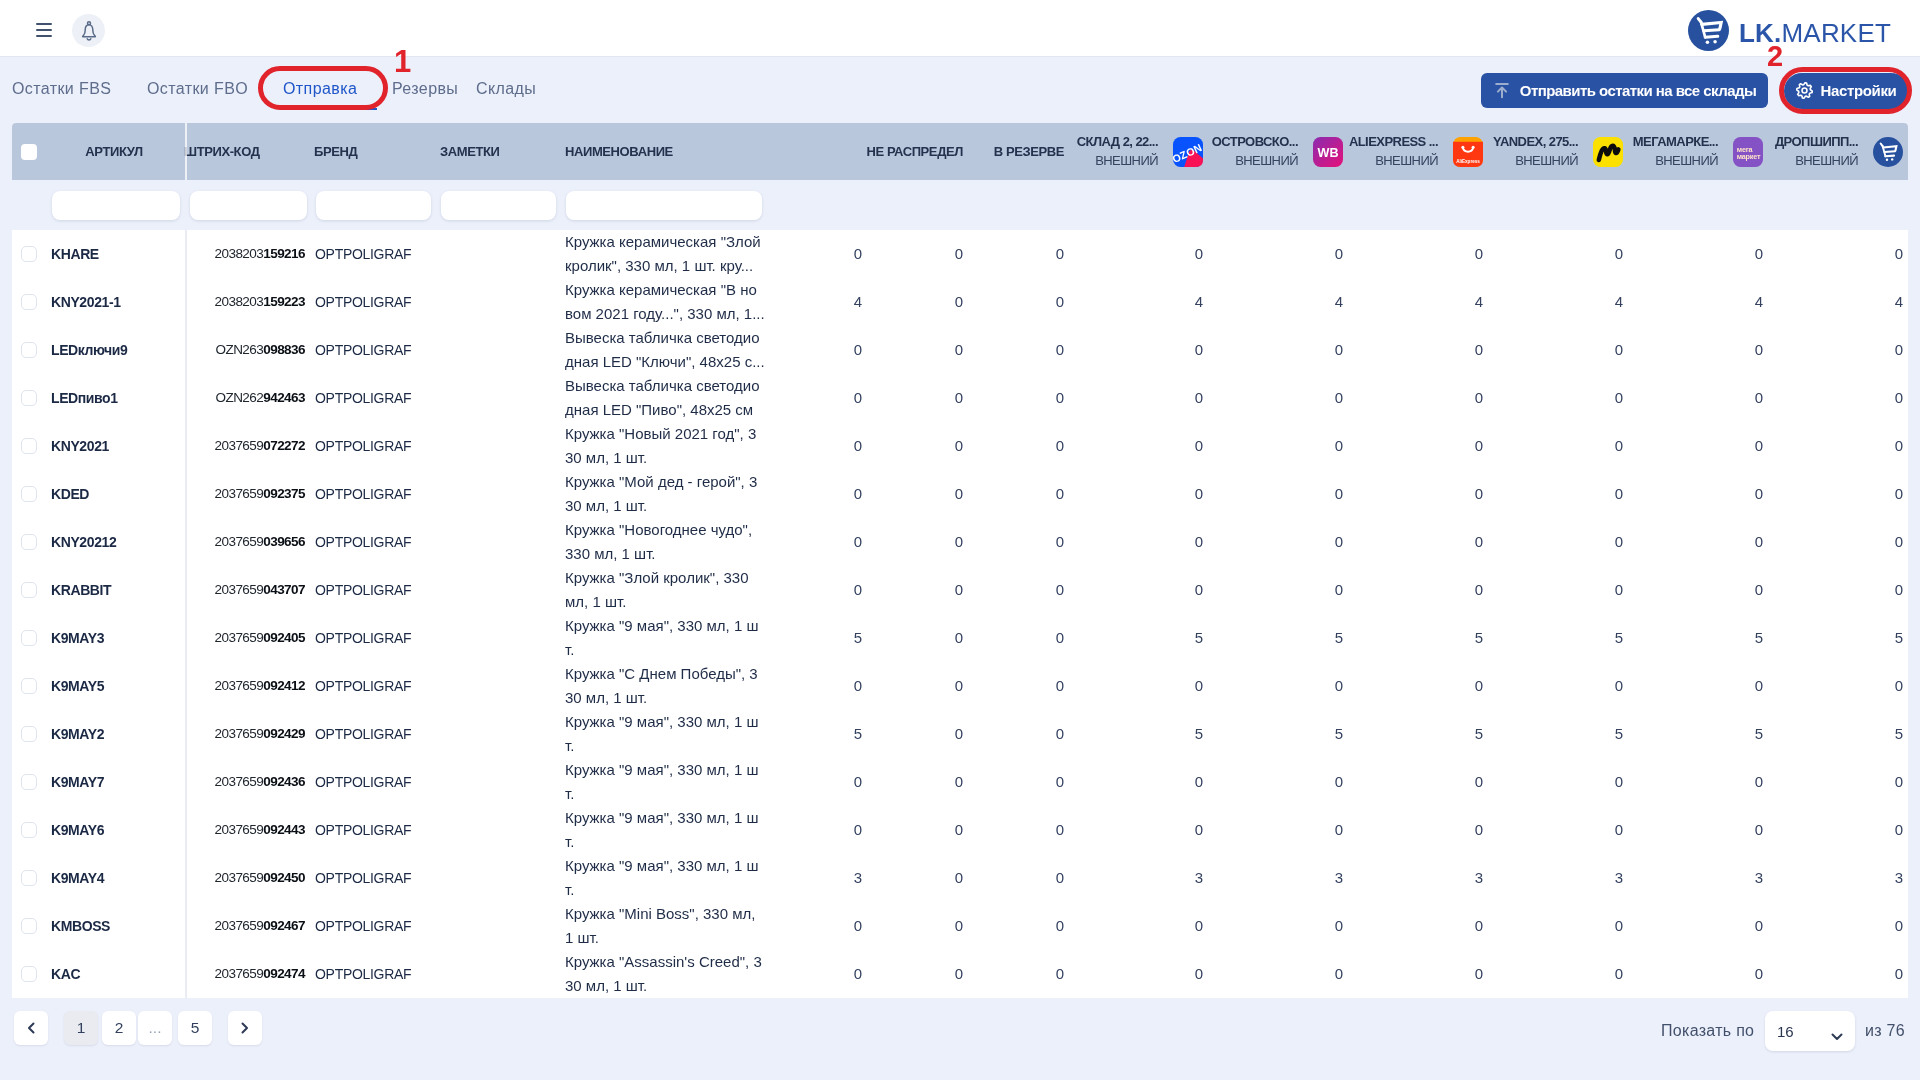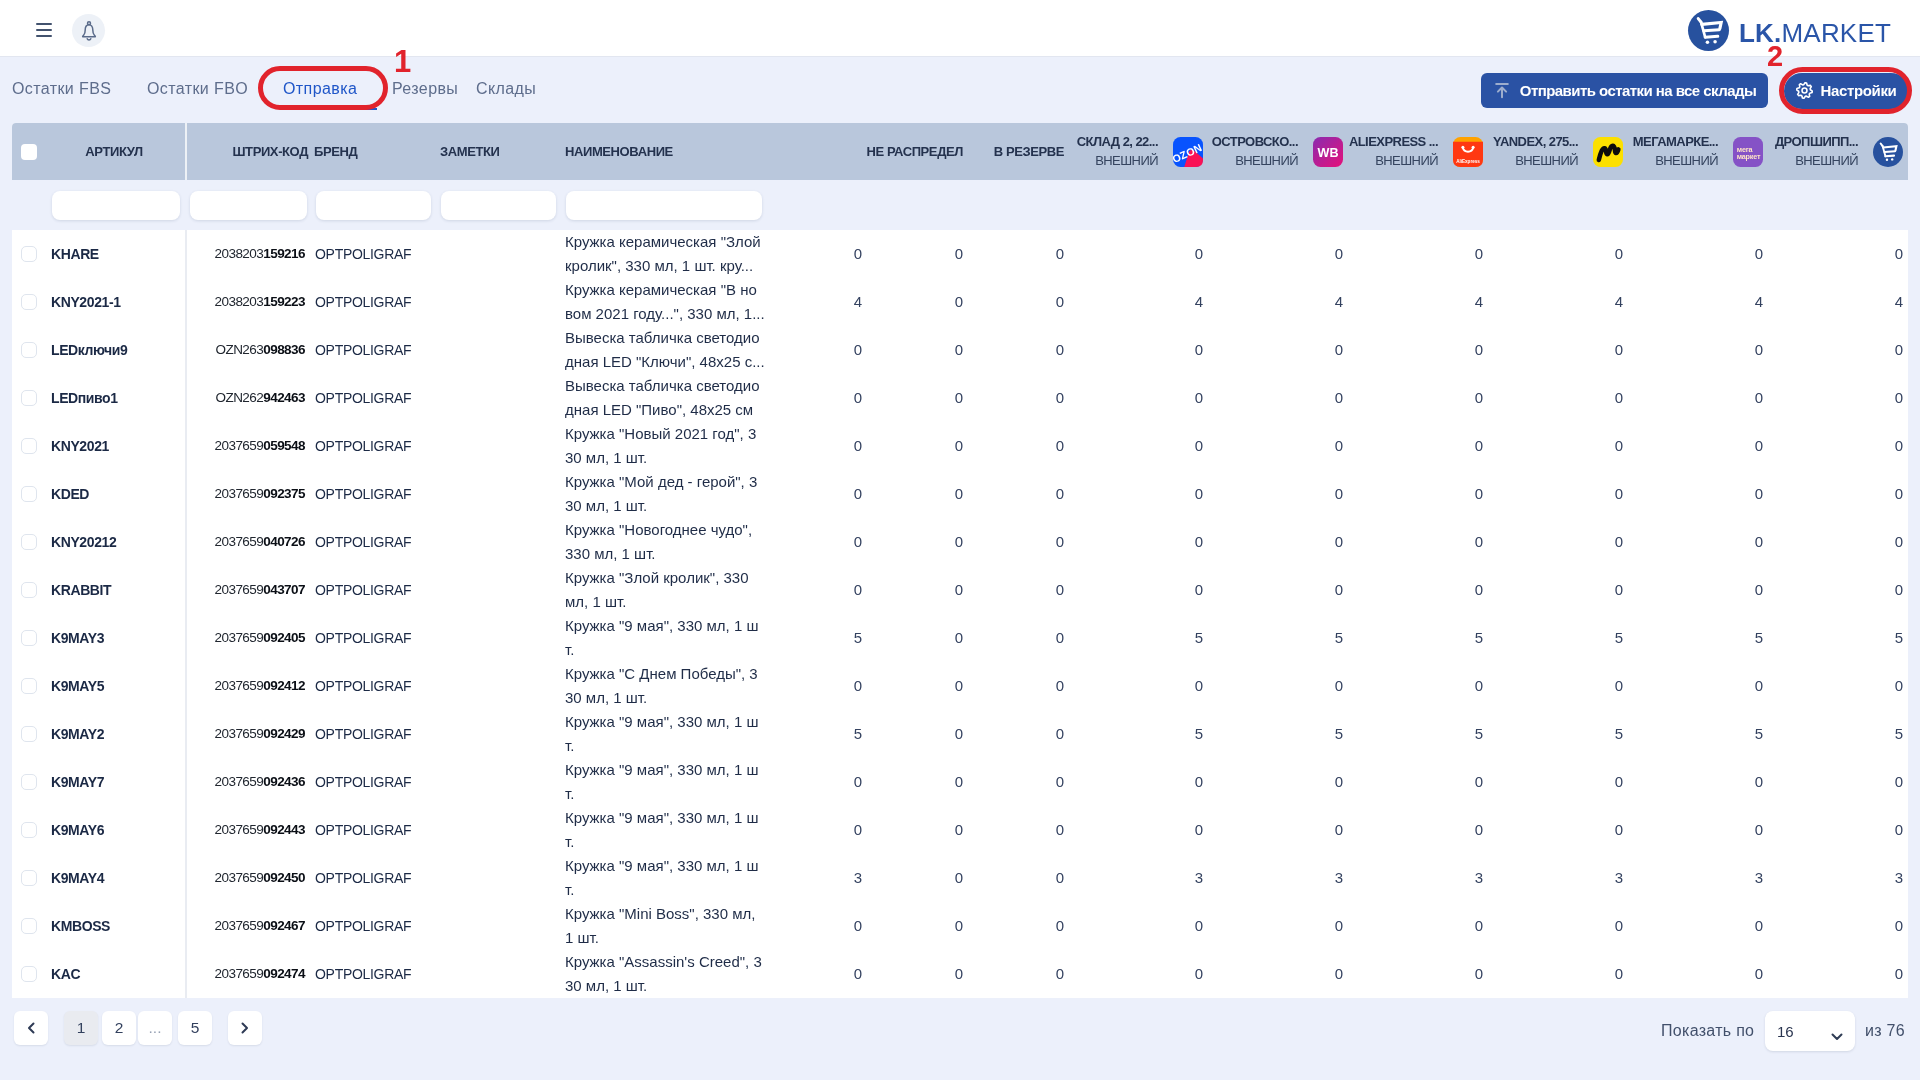--- a/index.html
+++ b/index.html
@@ -89,21 +89,21 @@
     <span style="letter-spacing:-0.35px">Настройки</span>
   </div>
 <div class="redring" style="left:258px;top:66px;width:130px;height:44px;border-radius:22px;border-width:5px"></div>
 <div class="rednum" style="left:394px;top:44px;font-size:31px">1</div>
 <div class="badge2"></div>
 <div class="rednum" style="left:1767px;top:40px;font-size:29px">2</div>
 <div class="tbl">
 <div class="thead">
 <div class="abs" style="left:9px;top:21px;width:16px;height:16px;border-radius:4px;background:#fff"></div>
 <div class="th" style="left:40px;width:124px;text-align:center">АРТИКУЛ</div>
-<div class="th" style="left:172px;width:124px;text-align:right">ШТРИХ-КОД</div>
+<div class="th" style="left:172px;width:124px;text-align:left">ШТРИХ-КОД</div>
 <div class="th" style="left:302px">БРЕНД</div>
 <div class="th" style="left:428px">ЗАМЕТКИ</div>
 <div class="th" style="left:553px">НАИМЕНОВАНИЕ</div>
 <div class="th" style="left:811px;width:140px;text-align:right">НЕ РАСПРЕДЕЛ</div>
 <div class="th" style="left:912px;width:140px;text-align:right">В РЕЗЕРВЕ</div>
 <div class="mkh" style="right:705px">
         <div class="t">СКЛАД 2, 22...<br><span class="v">ВНЕШНИЙ</span></div>
         <svg width="30" height="30" viewBox="0 0 30 30">
 <rect width="30" height="30" rx="7.5" fill="#0853fe"></rect>
 <path d="M11.2,30 L16.2,14.6 Q18.6,11.6 21.3,13.8 L30,21.5 L30,23 Q30,30 23,30 Z" fill="#f91155"></path>
@@ -243,21 +243,21 @@
 <div class="nv" style="left:1131px">0</div>
 <div class="nv" style="left:1271px">0</div>
 <div class="nv" style="left:1411px">0</div>
 <div class="nv" style="left:1551px">0</div>
 <div class="nv" style="left:1691px">0</div>
 <div class="nv" style="left:1831px">0</div>
 </div>
 <div class="row" style="top:299px">
 <div class="cb"></div>
 <div class="art">KNY2021</div>
-<div class="bar">2037659<b>059548</b></div>
+<div class="bar">2037659<b>072272</b></div>
 <div class="brand">OPTPOLIGRAF</div>
 <div class="nm">
         <div>Кружка "Новый 2021 год", 3<br>30 мл, 1 шт.</div>
       </div>
 <div class="nv" style="left:790px">0</div>
 <div class="nv" style="left:891px">0</div>
 <div class="nv" style="left:992px">0</div>
 <div class="nv" style="left:1131px">0</div>
 <div class="nv" style="left:1271px">0</div>
 <div class="nv" style="left:1411px">0</div>
@@ -279,21 +279,21 @@
 <div class="nv" style="left:1131px">0</div>
 <div class="nv" style="left:1271px">0</div>
 <div class="nv" style="left:1411px">0</div>
 <div class="nv" style="left:1551px">0</div>
 <div class="nv" style="left:1691px">0</div>
 <div class="nv" style="left:1831px">0</div>
 </div>
 <div class="row" style="top:395px">
 <div class="cb"></div>
 <div class="art">KNY20212</div>
-<div class="bar">2037659<b>040726</b></div>
+<div class="bar">2037659<b>039656</b></div>
 <div class="brand">OPTPOLIGRAF</div>
 <div class="nm">
         <div>Кружка "Новогоднее чудо",<br>330 мл, 1 шт.</div>
       </div>
 <div class="nv" style="left:790px">0</div>
 <div class="nv" style="left:891px">0</div>
 <div class="nv" style="left:992px">0</div>
 <div class="nv" style="left:1131px">0</div>
 <div class="nv" style="left:1271px">0</div>
 <div class="nv" style="left:1411px">0</div>

